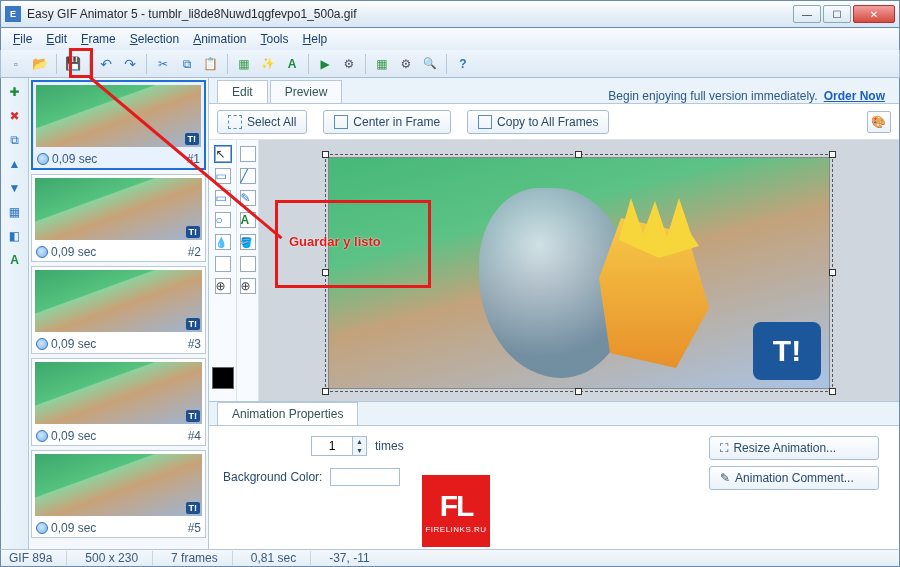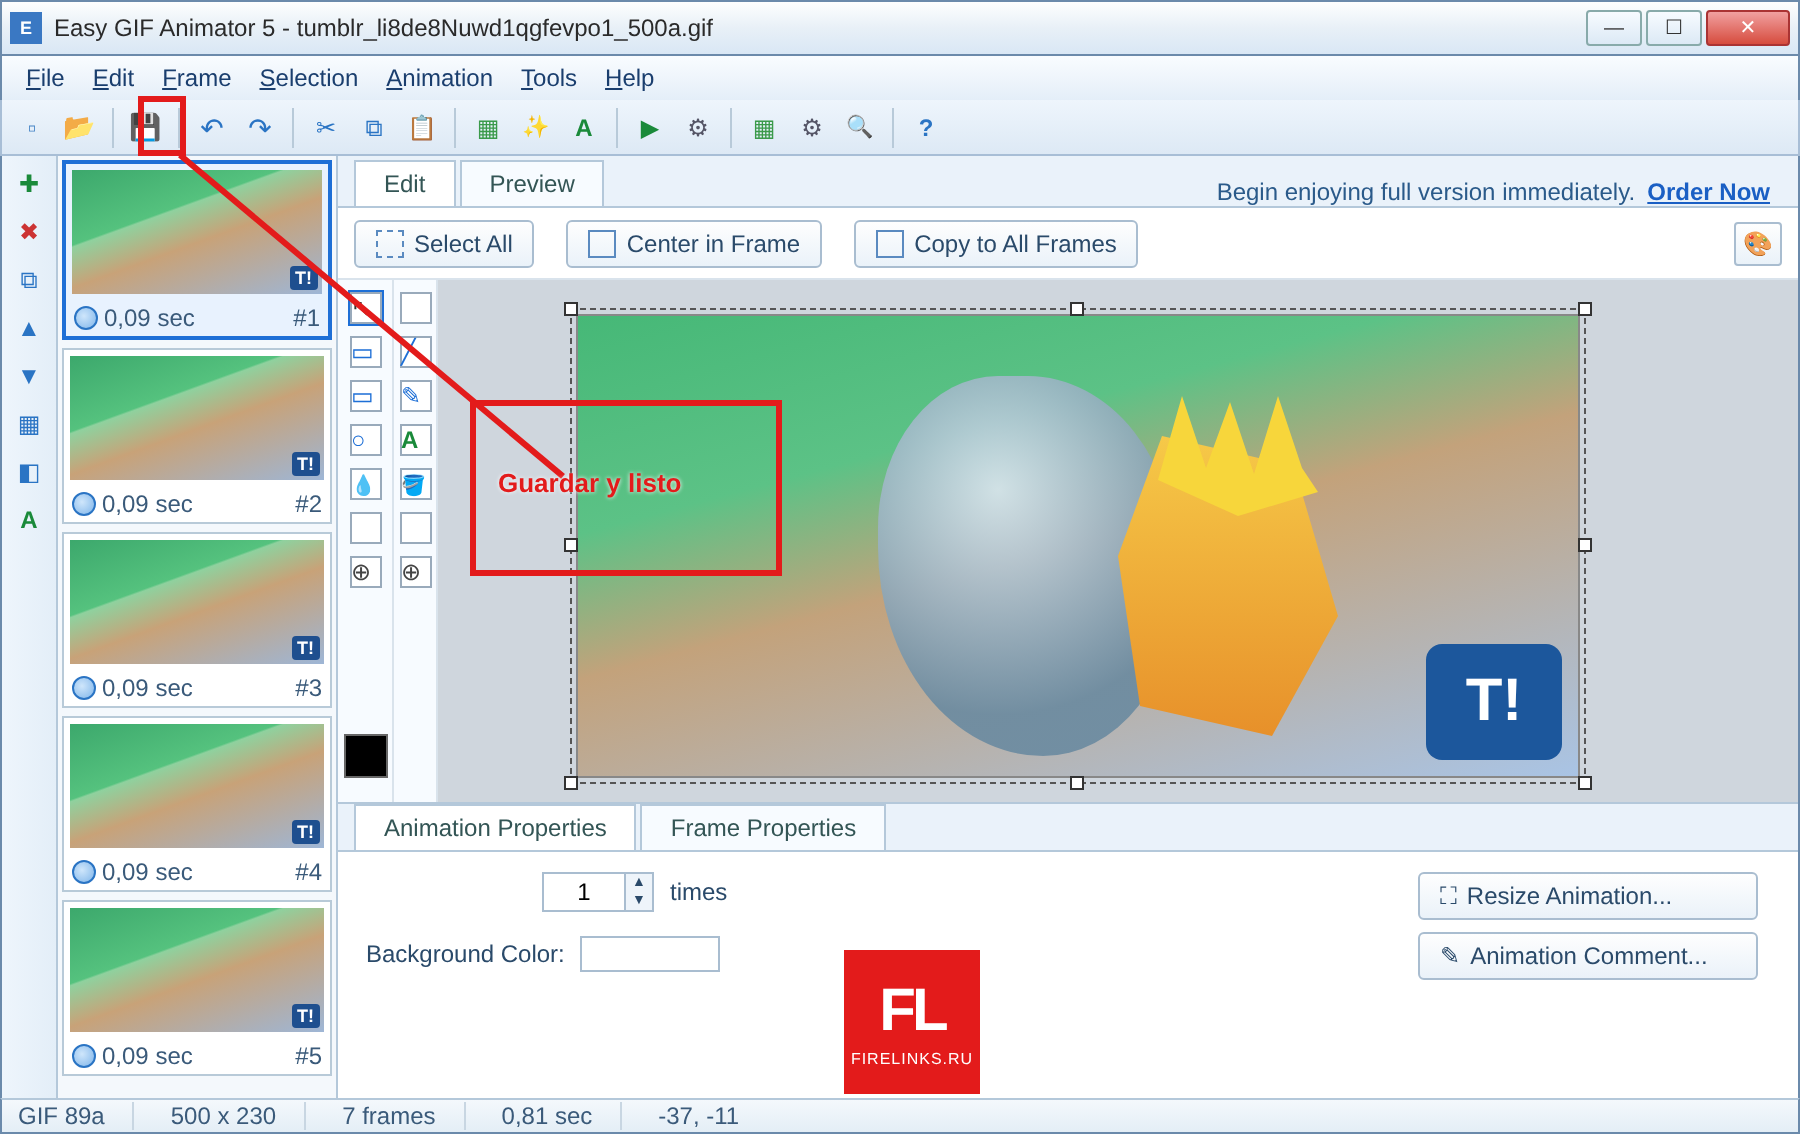--- a/index.html
+++ b/index.html
@@ -23,21 +23,21 @@
 .tbtn { width:22px; height:22px; display:flex; align-items:center; justify-content:center; border-radius:2px; }
 .tsep { width:1px; height:20px; background:#b8cad9; margin:0 3px;}
 .save-highlight { position:absolute; top:48px; left:69px; width:24px; height:30px; border:3px solid #e31b1b; pointer-events:none; z-index:50;}
 
 
 .main { display:flex; height:calc(567px - 28px - 22px - 28px - 18px); border-left:1px solid #6b8aab; border-right:1px solid #6b8aab;}
 .leftcol { width:28px; background:linear-gradient(90deg,#eef5fc,#e3eef8); border-right:1px solid #b4c8da; display:flex; flex-direction:column; align-items:center; padding-top:4px; gap:4px;}
 .leftcol .tbtn{width:20px;height:20px;}
 
 
-.frames { width:140px; background:#f4f8fc; border-right:1px solid #b4c8da; overflow-y:auto; padding:2px;}
+.frames { width:180px; background:#f4f8fc; border-right:1px solid #b4c8da; overflow-y:auto; padding:2px;}
 .frame { border:1px solid #b8cad8; background:#fff; margin-bottom:4px; }
 .frame.sel { border:2px solid #1e6fd6; background:#e8f2fe;}
 .frame .thumb { height:62px; background:linear-gradient(160deg,#3ca86c 0%,#55c27e 35%,#8fd19e 36%,#c8a278 55%,#9eb6d6 100%); position:relative; margin:3px;}
 .frame .thumb::after{content:"T!";position:absolute;right:2px;bottom:2px;background:#1e4f8f;color:#fff;font-weight:bold;padding:1px 3px;font-size:9px;border-radius:2px;}
 .frame .meta{display:flex;align-items:center;justify-content:space-between;padding:2px 4px;font-size:11px;color:#3a5a7a;}
 .frame .meta .clk{display:inline-flex;align-items:center;gap:3px;}
 .frame .meta .clk::before{content:"";width:10px;height:10px;border:1px solid #2a74c4;border-radius:50%;display:inline-block;background:radial-gradient(circle at 40% 40%,#cfe6fb,#7fb5ea);}
 
 
 .center { flex:1; display:flex; flex-direction:column; background:#f0f5fb;}
@@ -292,21 +292,20 @@
             <i></i>
           </div>
         <div class="red-box" style="left:16px;top:60px;width:156px;height:88px;"></div>
         <div class="red-text" style="left:30px;top:94px;">Guardar y listo</div>
       </div>
     </div>
 
     <div class="bottom-panel">
       <div class="bp-tabs">
         <div class="tab active">Animation Properties</div>
-        <div class="tab">Frame Properties</div>
       </div>
       <div class="bp-body">
         <div class="bp-left">
           <div class="bp-row">
             <span style="width:80px"></span>
             <div class="spin">
               <input value="1" style="">
               <div class="ar">
                   <span>▲</span>
                   <span>▼</span>

